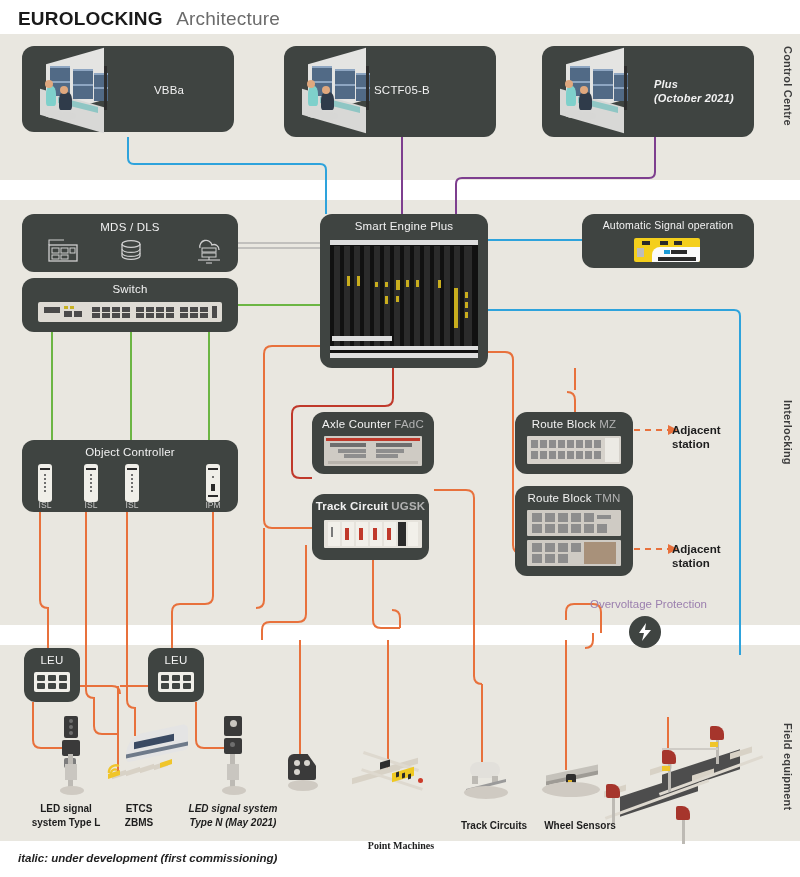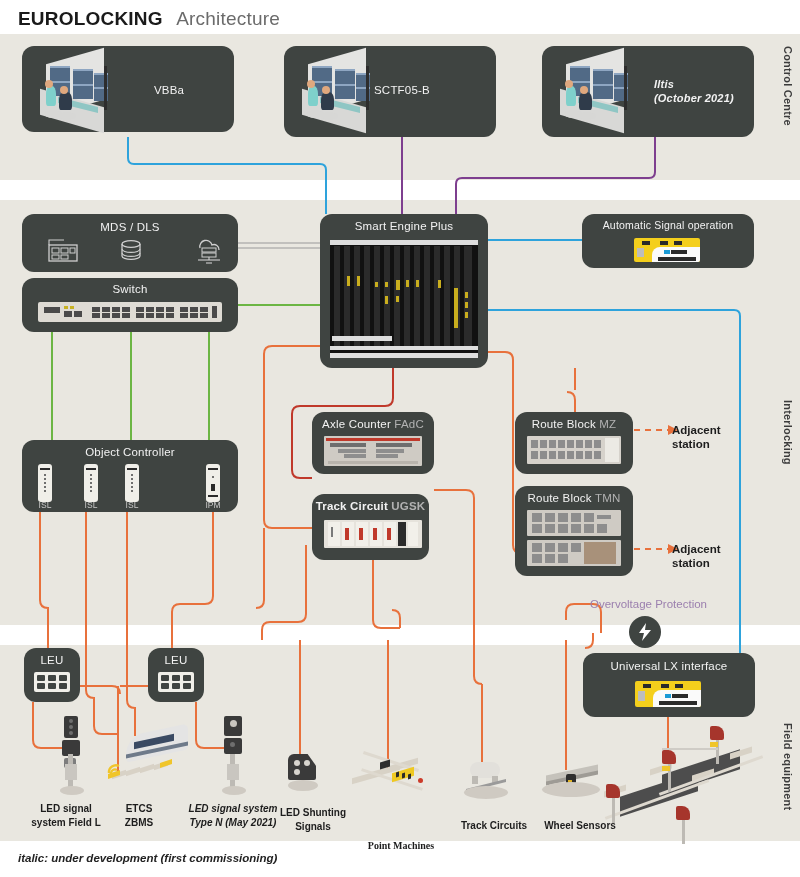--- a/index.html
+++ b/index.html
@@ -276,21 +276,21 @@
       <div class="pers" style="left:13px;top:26px;width:8px;height:8px;background:#e0a87e;border-radius:50%;"></div>
       <div class="pers" style="left:27px;top:38px;width:13px;height:18px;background:#2f3b4a;"></div>
       <div class="pers" style="left:28px;top:32px;width:8px;height:8px;background:#e0a87e;border-radius:50%;"></div>
       <div style="position:absolute;left:12px;top:56px;width:18px;height:8px;background:#d7d7d5;border-radius:50%;"></div>
       <div style="position:absolute;left:26px;top:58px;width:18px;height:8px;background:#d7d7d5;border-radius:50%;"></div>
       <div style="position:absolute;left:72px;top:12px;width:3px;height:44px;background:#2d2d2d;"></div>
     </div>
   </div>
 
   <div class="node" style="left:542px;top:46px;width:212px;height:91px;">
-    <div class="ttl it" style="top:32px;left:112px;right:6px;">Iltis</div>
+    <div class="ttl it" style="top:32px;left:112px;right:6px;">Plus</div>
     <div class="ttl it" style="top:46px;left:112px;right:6px;">(October 2021)</div>
     <div class="room" style="left:10px;top:8px;">
       <div class="wall"></div>
         <div class="floor"></div>
       <div class="scr" style="left:18px;top:12px;width:20px;height:13px;"></div>
       <div class="scr" style="left:41px;top:15px;width:20px;height:13px;"></div>
       <div class="scr" style="left:18px;top:27px;width:20px;height:13px;"></div>
       <div class="scr" style="left:41px;top:30px;width:20px;height:13px;"></div>
       <div class="scr" style="left:62px;top:19px;width:14px;height:12px;"></div>
       <div class="scr" style="left:62px;top:33px;width:14px;height:12px;"></div>
@@ -565,33 +565,20 @@
     <div>station</div>
   </div>
 
   <div id="ovp-label" style="left:590px;top:598px;">Overvoltage Protection</div>
   <div id="ovp-badge" style="left:629px;top:616px;">
     <svg width="16" height="20" viewBox="0 0 16 20">
       <polygon points="9,1 2,11 7,11 5,19 14,8 8,8" fill="#ffffff"></polygon>
     </svg>
   </div>
 
-  <div class="node" style="left:583px;top:653px;width:172px;height:64px;">
-    <div class="ttl" style="top:7px;">Universal LX interface</div>
-    <div class="lx" style="left:52px;top:28px;width:66px;height:26px;">
-      <div class="blk" style="left:8px;top:3px;width:8px;height:4px;"></div>
-      <div class="blk" style="left:26px;top:3px;width:8px;height:4px;"></div>
-      <div class="blk" style="left:40px;top:3px;width:8px;height:4px;"></div>
-      <div class="wht" style="left:18px;top:9px;width:48px;height:17px;border-top-left-radius:8px;"></div>
-      <div class="gry" style="left:3px;top:10px;width:7px;height:10px;"></div>
-      <div class="bl" style="left:30px;top:13px;width:6px;height:4px;"></div>
-      <div class="blk" style="left:37px;top:13px;width:16px;height:4px;"></div>
-      <div class="blk" style="left:24px;top:20px;width:38px;height:4px;"></div>
-    </div>
-  </div>
 
   <div class="node" style="left:24px;top:648px;width:56px;height:54px;">
     <div class="ttl" style="top:6px;">LEU</div>
     <div class="grid8" style="left:10px;top:24px;width:36px;height:20px;">
       <i style="left:3px;top:3px;width:8px;height:6px;"></i>
       <i style="left:14px;top:3px;width:8px;height:6px;"></i>
       <i style="left:25px;top:3px;width:8px;height:6px;"></i>
       <i style="left:3px;top:11px;width:8px;height:6px;"></i>
       <i style="left:14px;top:11px;width:8px;height:6px;"></i>
       <i style="left:25px;top:11px;width:8px;height:6px;"></i>
@@ -716,34 +703,30 @@
     <div style="position:absolute;left:110px;top:2px;width:8px;height:5px;background:#f0c52a;"></div>
     <div class="mast" style="left:12px;top:52px;width:3px;height:32px;"></div>
     <div class="lxgate" style="left:6px;top:44px;width:14px;height:14px;border-radius:2px 8px 2px 2px;"></div>
     <div class="mast" style="left:82px;top:74px;width:3px;height:30px;"></div>
     <div class="lxgate" style="left:76px;top:66px;width:14px;height:14px;border-radius:2px 8px 2px 2px;"></div>
     <div class="mast" style="left:62px;top:8px;width:56px;height:2px;background:#cfccc6;"></div>
   </div>
 
   <div class="cap" style="left:6px;top:802px;width:120px;">
     <div>LED signal</div>
-    <div>system Field L</div>
+    <div>system Type L</div>
   </div>
   <div class="cap" style="left:104px;top:802px;width:70px;">
     <div>ETCS</div>
     <div>ZBMS</div>
   </div>
   <div class="cap it" style="left:160px;top:802px;width:146px;">
     <div>LED signal system</div>
     <div>Type N (May 2021)</div>
   </div>
-  <div class="cap" style="left:258px;top:806px;width:110px;">
-    <div>LED Shunting</div>
-    <div>Signals</div>
-  </div>
   <div class="cap" style="left:348px;top:839px;width:106px;font-family:Liberation Serif, serif;">
     <div>Point Machines</div>
   </div>
   <div class="cap" style="left:444px;top:819px;width:100px;">
     <div>Track Circuits</div>
   </div>
   <div class="cap" style="left:528px;top:819px;width:104px;">
     <div>Wheel Sensors</div>
   </div>
 

